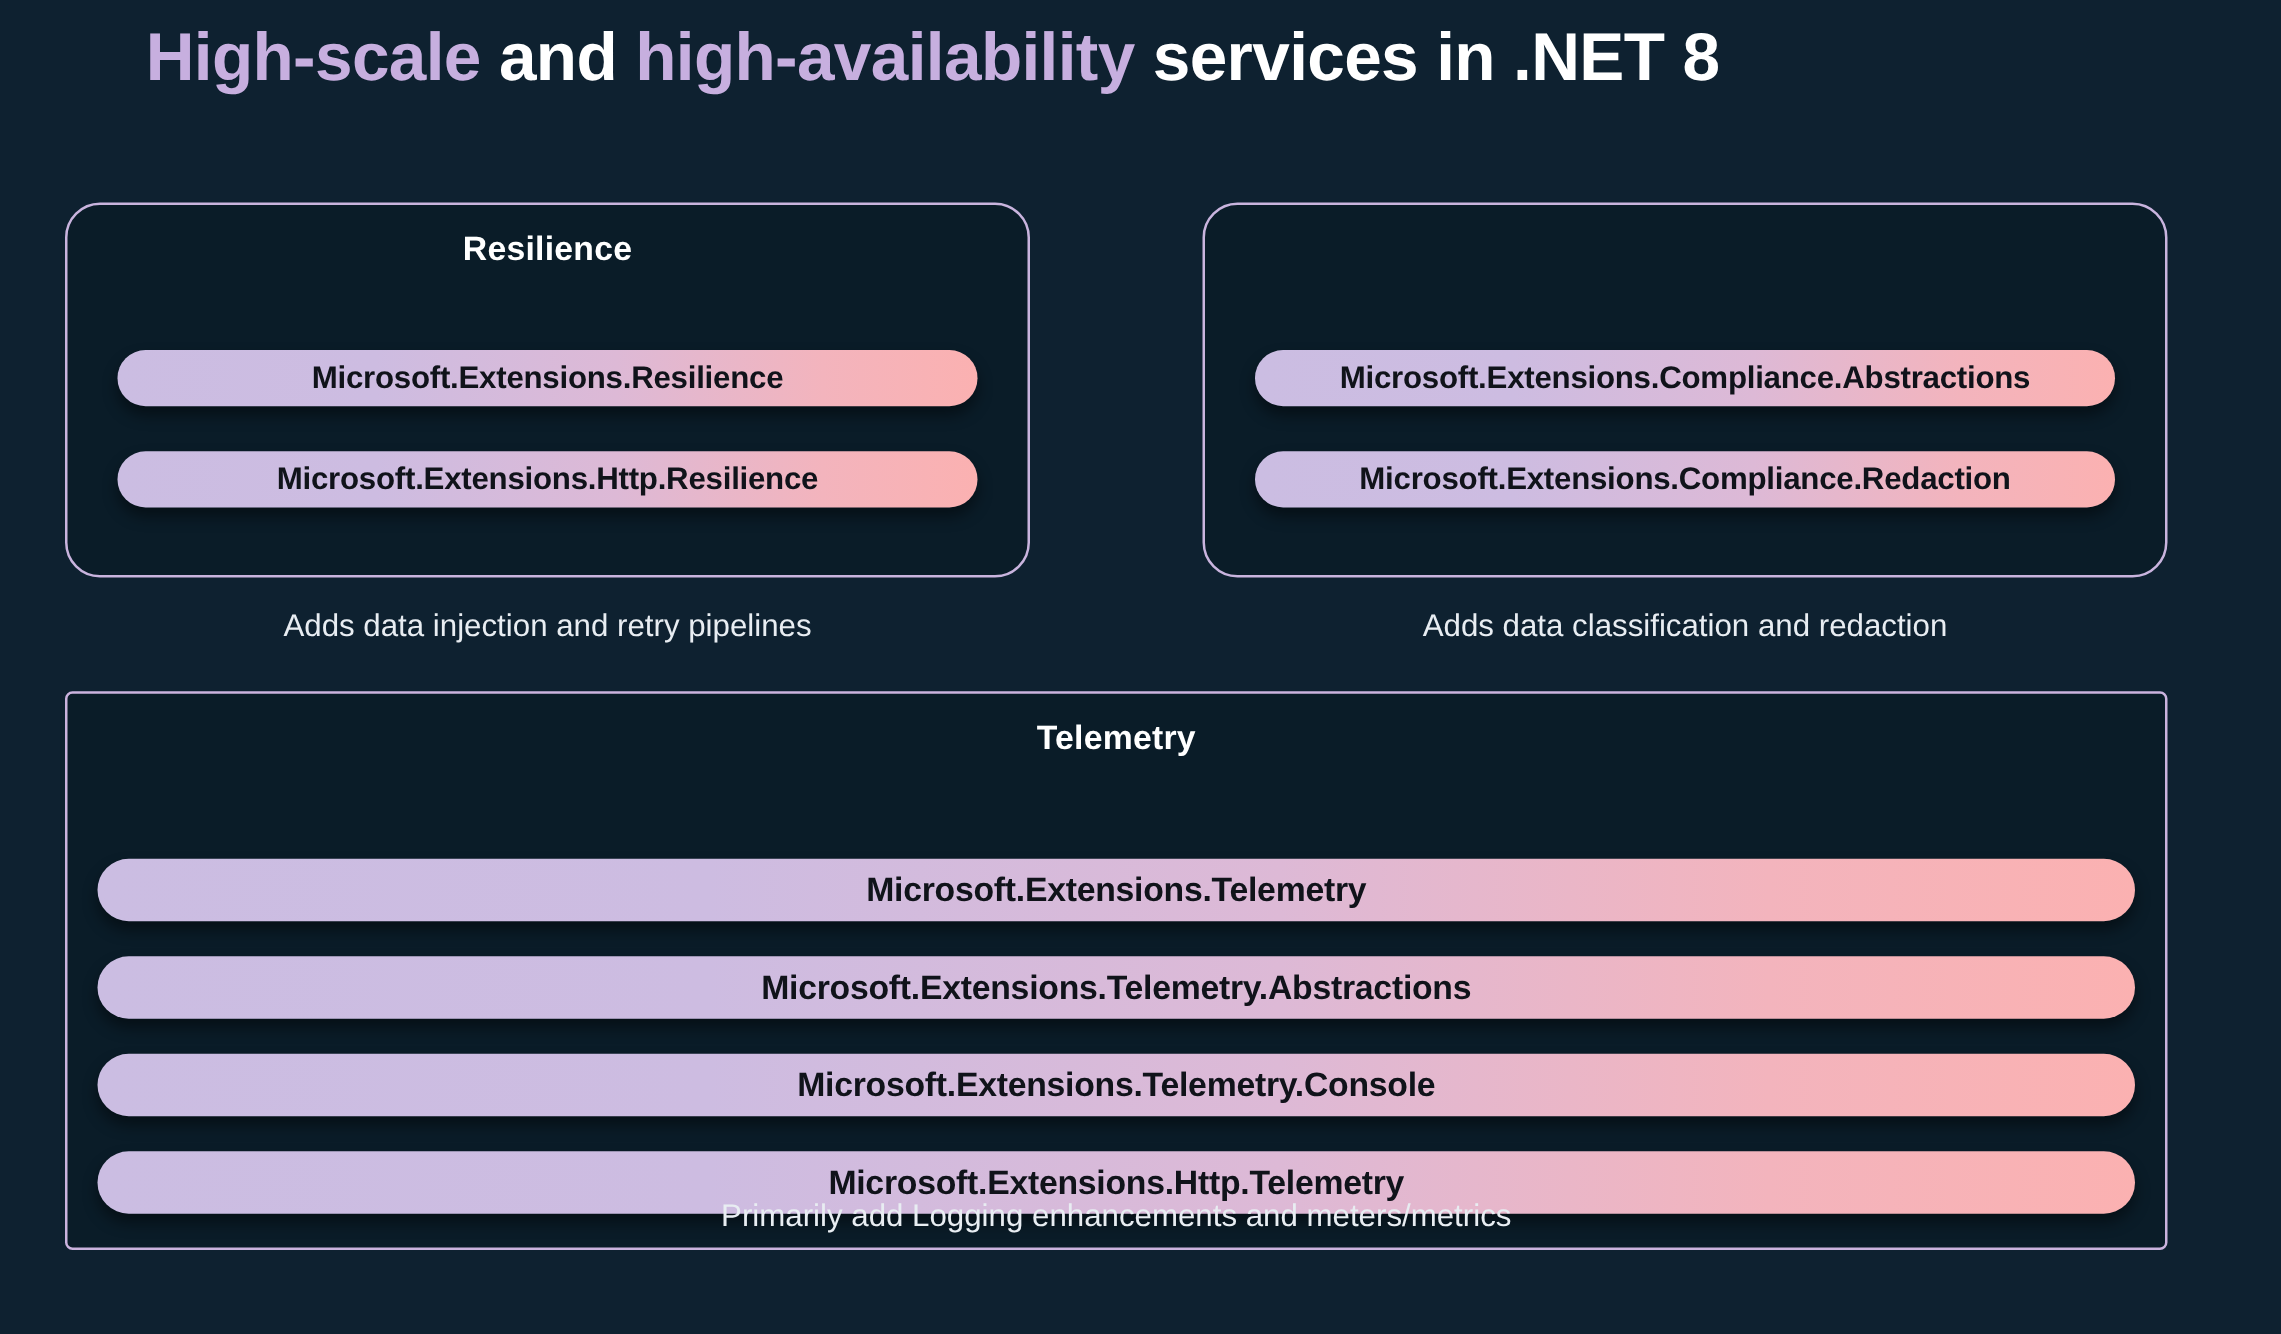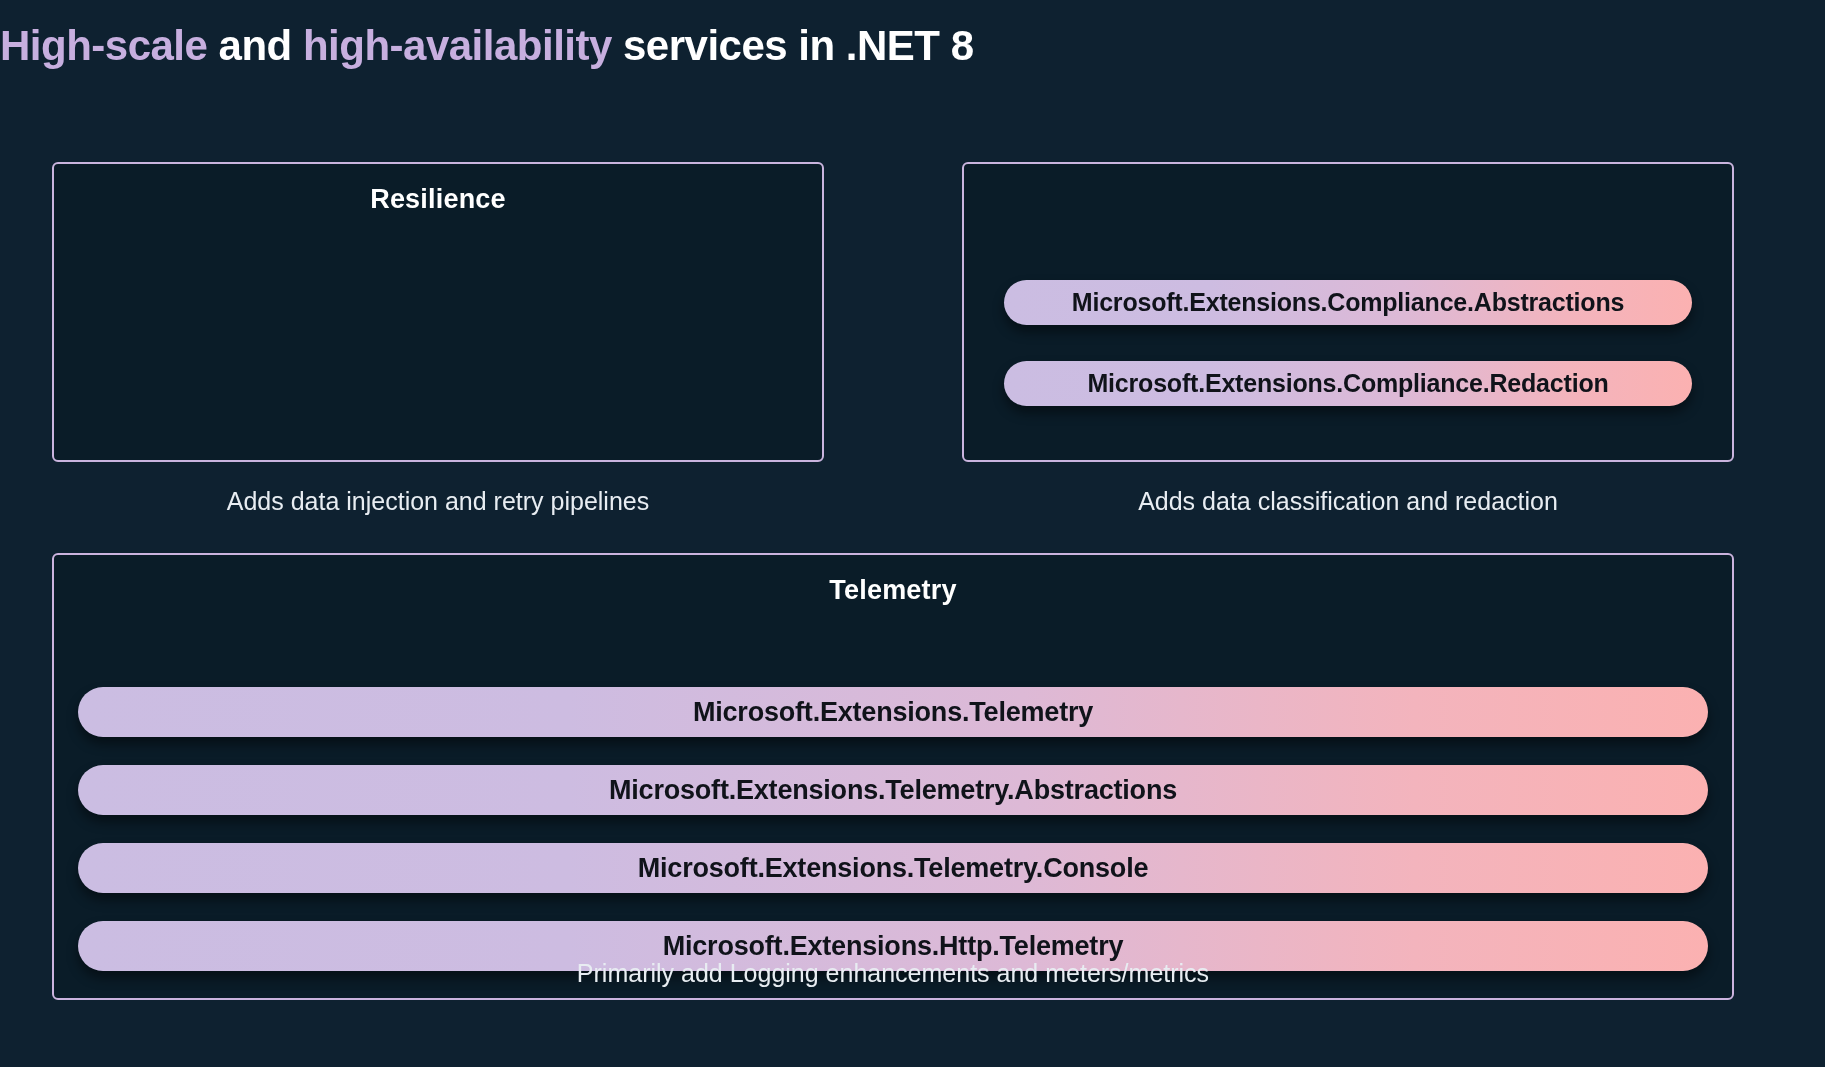--- a/index.html
+++ b/index.html
@@ -16,35 +16,36 @@
     font-family: "Liberation Sans", sans-serif;
     position: relative;
   }
 
   
   .slide-title {
     position: absolute;
     left: 0;
     top: 4px;
     width: 1492px;
-    font-size: 42px;
+    text-align: center;
+    font-size: 54px;
     font-weight: 700;
     letter-spacing: -0.5px;
     white-space: nowrap;
     line-height: 84px;
   }
   .t-purple { color: #c7afdf; }
   .t-white  { color: #ffffff; }
 
   
   .card {
     position: absolute;
     background: #0a1c28;
     border: 2px solid #c9b4de;
-    border-radius: 6px;
+    border-radius: 28px;
   }
   .card-title {
     position: absolute;
     left: 0;
     top: 20px;
     width: 100%;
     text-align: center;
     color: #ffffff;
     font-size: 27px;
     font-weight: 700;
@@ -115,20 +116,24 @@
 </style>
 </head>
 <body>
 
 <h1 class="slide-title">
   <span class="t-purple">High-scale </span><span class="t-white">and </span><span class="t-purple">high-availability </span><span class="t-white">services in .NET 8</span>
 </h1>
 
 <section class="card card-resilience">
   <div class="card-title">Resilience</div>
+  <div class="pill-stack">
+    <div class="pill">Microsoft.Extensions.Resilience</div>
+    <div class="pill">Microsoft.Extensions.Http.Resilience</div>
+  </div>
 </section>
 <div class="caption caption-resilience">Adds data injection and retry pipelines</div>
 
 <section class="card card-compliance">
   <div class="pill-stack">
     <div class="pill">Microsoft.Extensions.Compliance.Abstractions</div>
     <div class="pill">Microsoft.Extensions.Compliance.Redaction</div>
   </div>
 </section>
 <div class="caption caption-compliance">Adds data classification and redaction</div>

